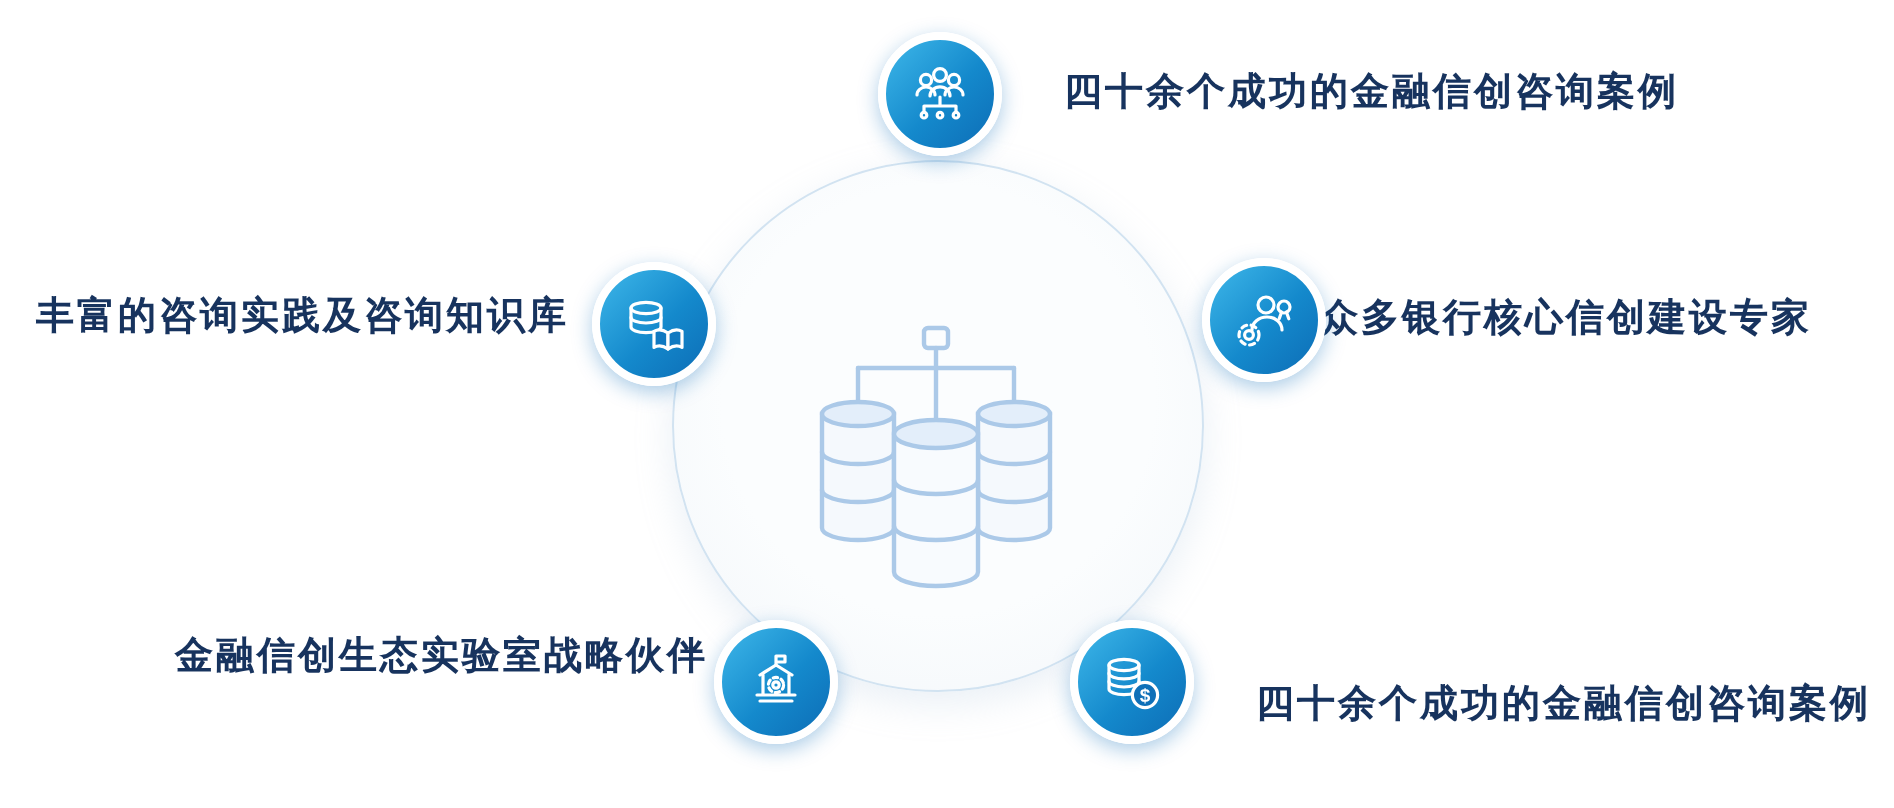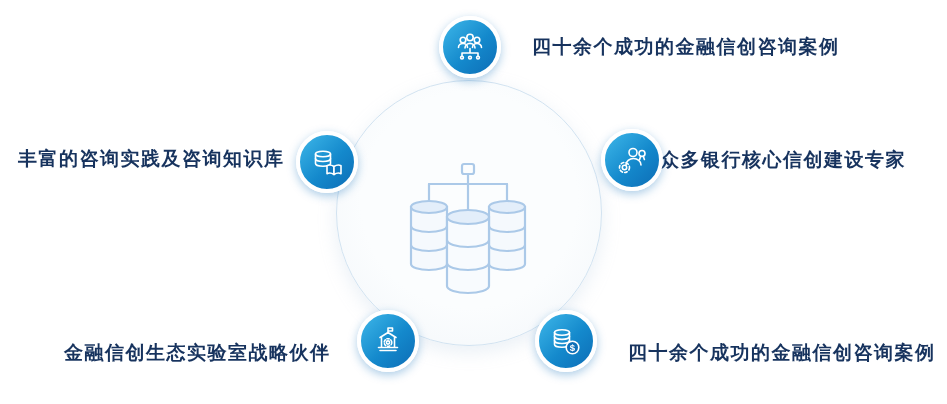--- a/index.html
+++ b/index.html
@@ -44,21 +44,21 @@
     position:absolute;
     height:26px;line-height:26px;
     font-size:19px;font-weight:700;
     letter-spacing:1.5px;
     color:#17335e;
     white-space:nowrap;
   }
   .label-top{left:532px;top:34px;}
   .label-right{left:660px;top:147px;}
   .label-left{left:18px;top:146px;width:270px;text-align:left;}
-  .label-bottom-left{left:64px;top:340px;width:290px;}
+  .label-bottom-left{left:64px;top:316px;width:290px;text-align:right;}
   .label-bottom-right{left:628px;top:340px;}
   .ic{stroke:#ffffff;fill:none;stroke-width:1.6;stroke-linecap:round;stroke-linejoin:round;}
   .art-stroke{stroke:#abc9e8;stroke-width:2.2;stroke-linecap:round;fill:none;}
   .art-body{fill:#f5f9fd;stroke:#abc9e8;stroke-width:2.2;}
   .art-top{fill:#e3eefa;stroke:#abc9e8;stroke-width:2.2;}
   .art-body-front{fill:#f8fbfe;stroke:#abc9e8;stroke-width:2.2;}
 </style>
 </head>
 <body>
 

